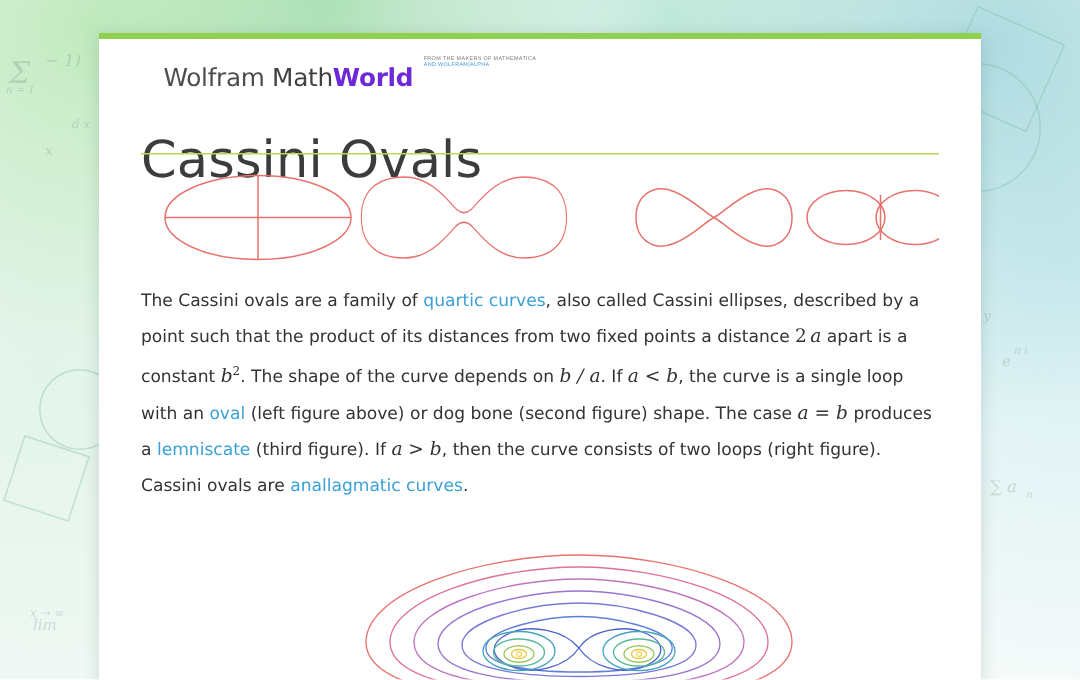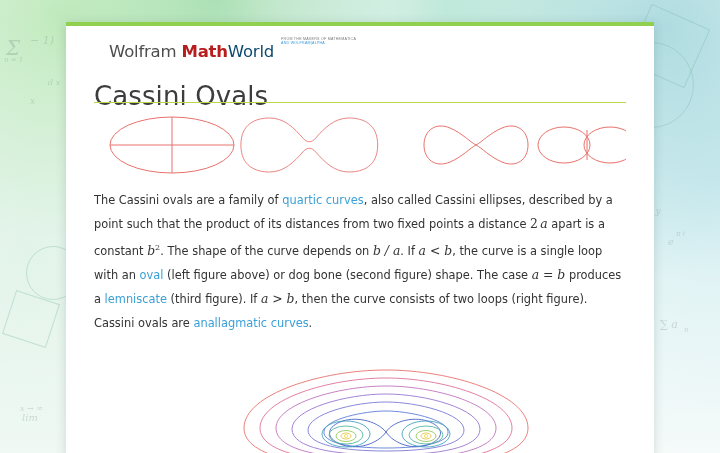--- a/index.html
+++ b/index.html
@@ -73,30 +73,30 @@
   }
   .logo-wolfram {
     font-family: "DejaVu Sans", sans-serif;
     font-size: 16.5px;
     color: #4d4d4d;
     letter-spacing: -0.2px;
   }
   .logo-math {
     font-family: "DejaVu Sans", sans-serif;
     font-size: 16.5px;
-    font-weight: bold;
-    color: #b91c1c;
+    font-weight: normal;
+    color: #404040;
     margin-left: 5px;
     letter-spacing: -0.2px;
   }
   .logo-world {
     font-family: "DejaVu Sans", sans-serif;
     font-size: 16.5px;
-    font-weight: normal;
-    color: #0c4a6e;
+    font-weight: bold;
+    color: #6d28d9;
     letter-spacing: -0.2px;
   }
   .logo-tag {
     margin-left: 7px;
     line-height: 1.05;
     position: relative;
     top: -4px;
   }
   .logo-tag .l1 {
     display: block;
@@ -111,21 +111,21 @@
     color: #7a7a7a;
   }
   .logo-tag .accent { color: #3a9ad9; }
 
   
   .title {
     position: absolute;
     left: 28px;
     top: 38px;
     font-family: "DejaVu Sans", sans-serif;
-    font-size: 26px;
+    font-size: 34px;
     font-weight: normal;
     color: #3c3c3c;
     letter-spacing: 0.1px;
   }
   .title-rule {
     position: absolute;
     left: 28px;
     top: 76px;
     width: 532px;
     height: 1px;

